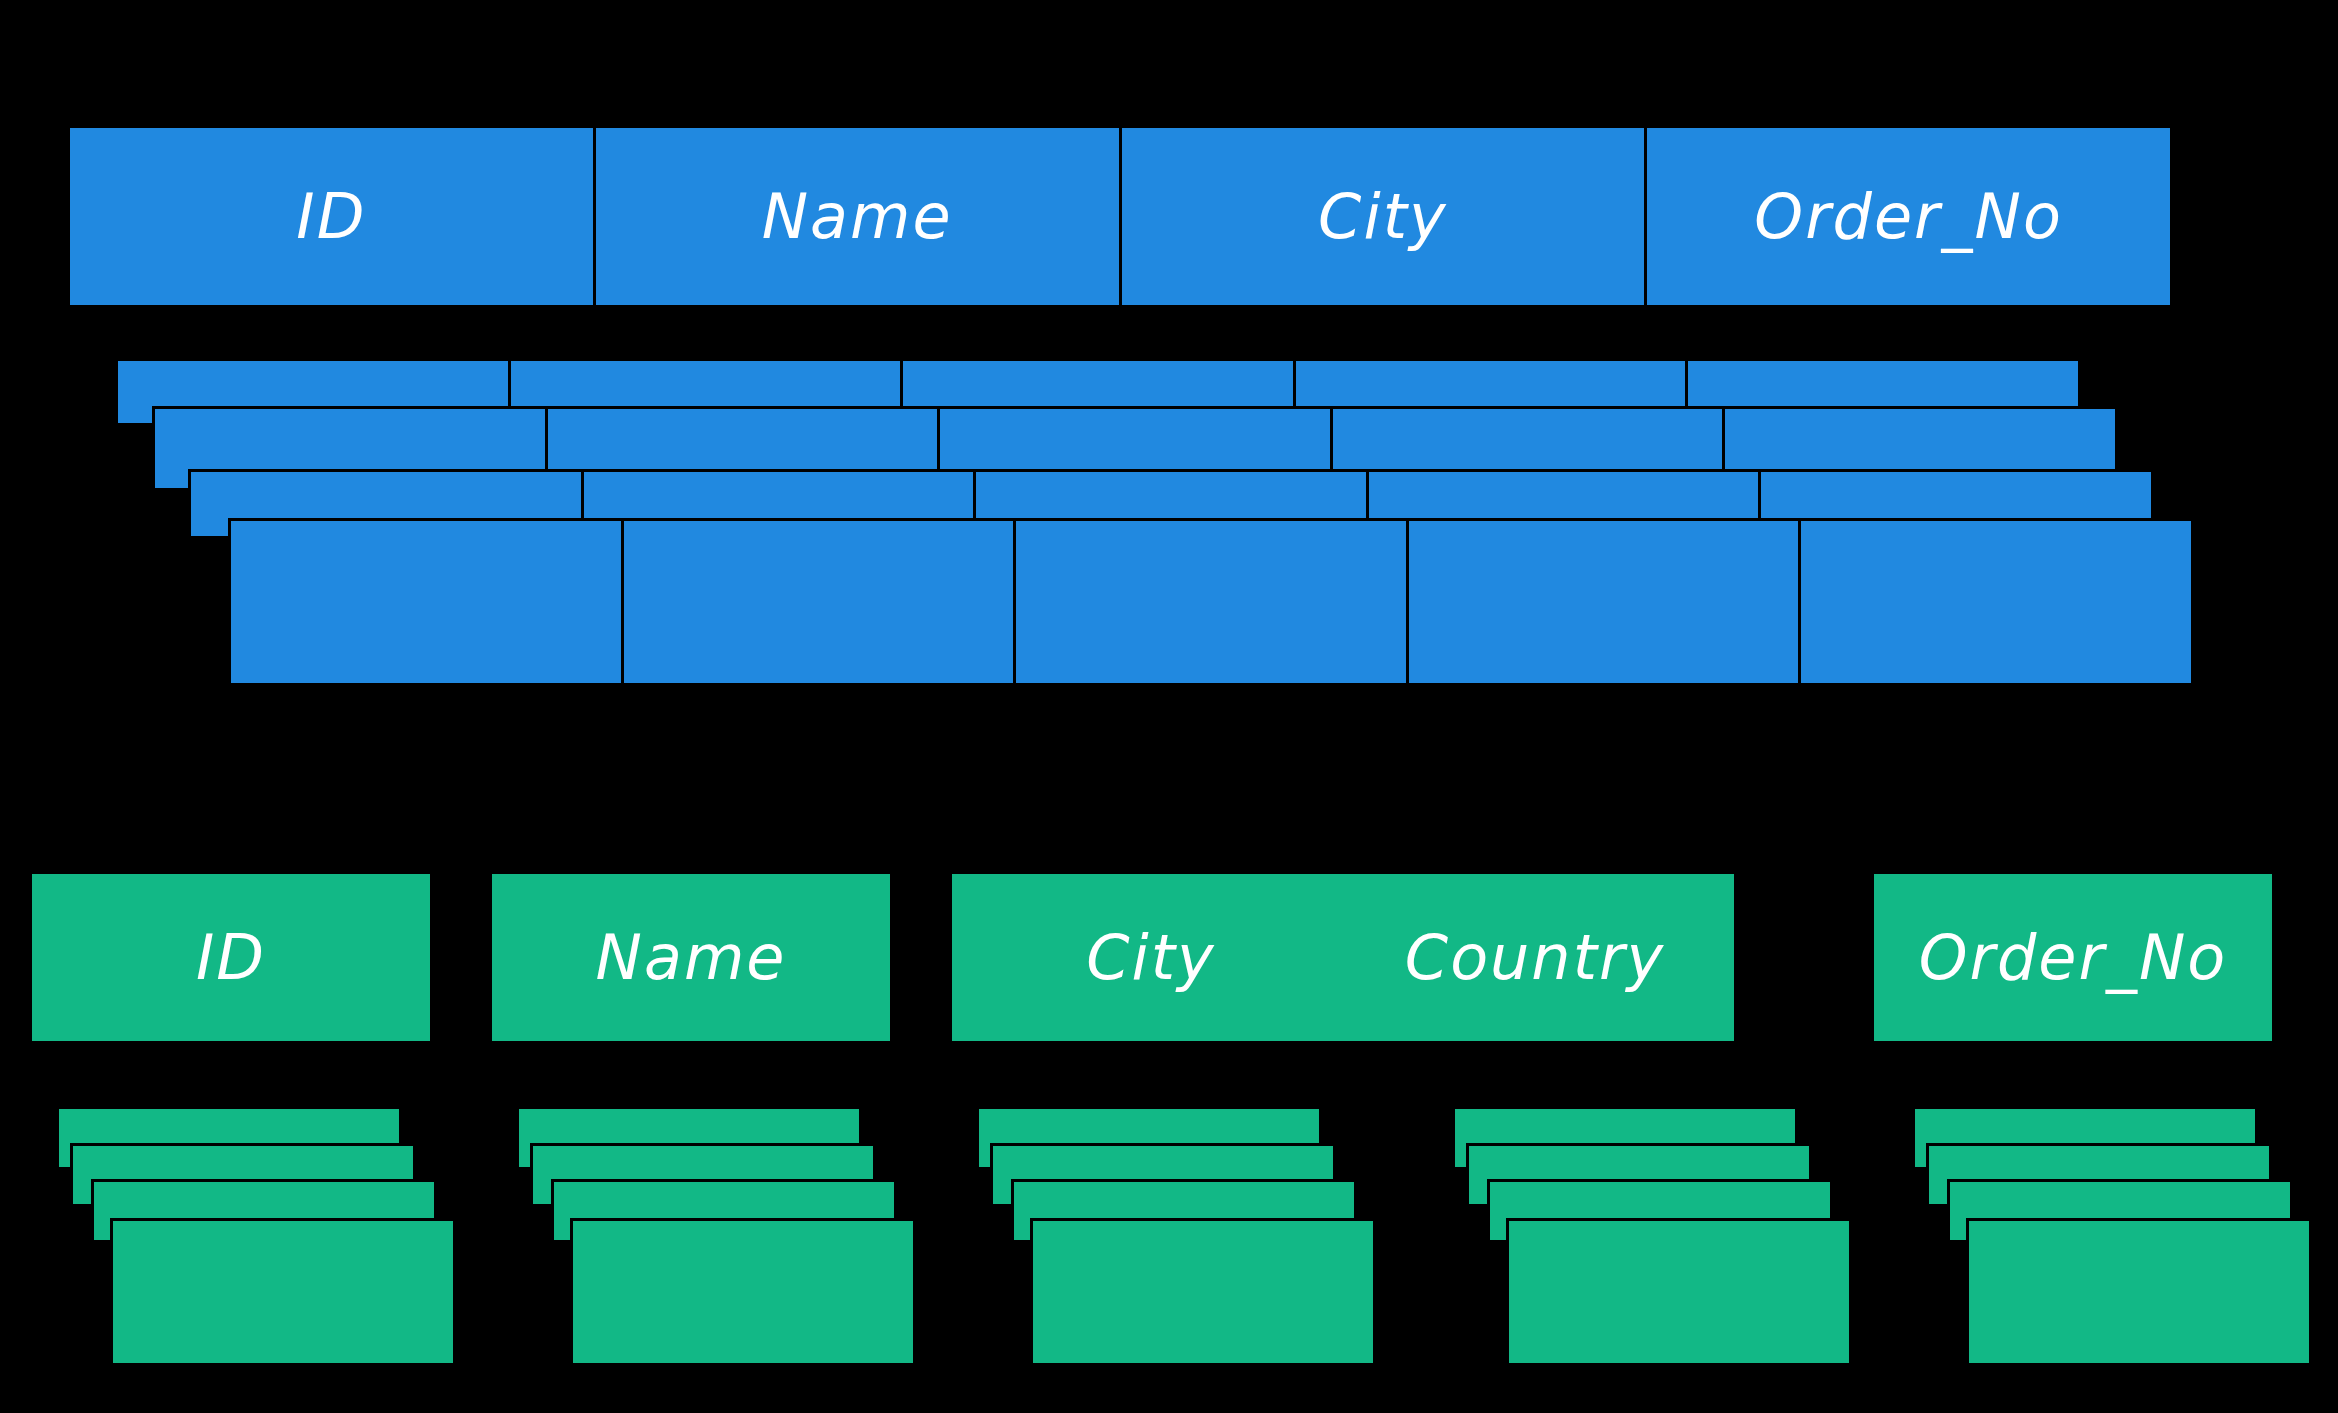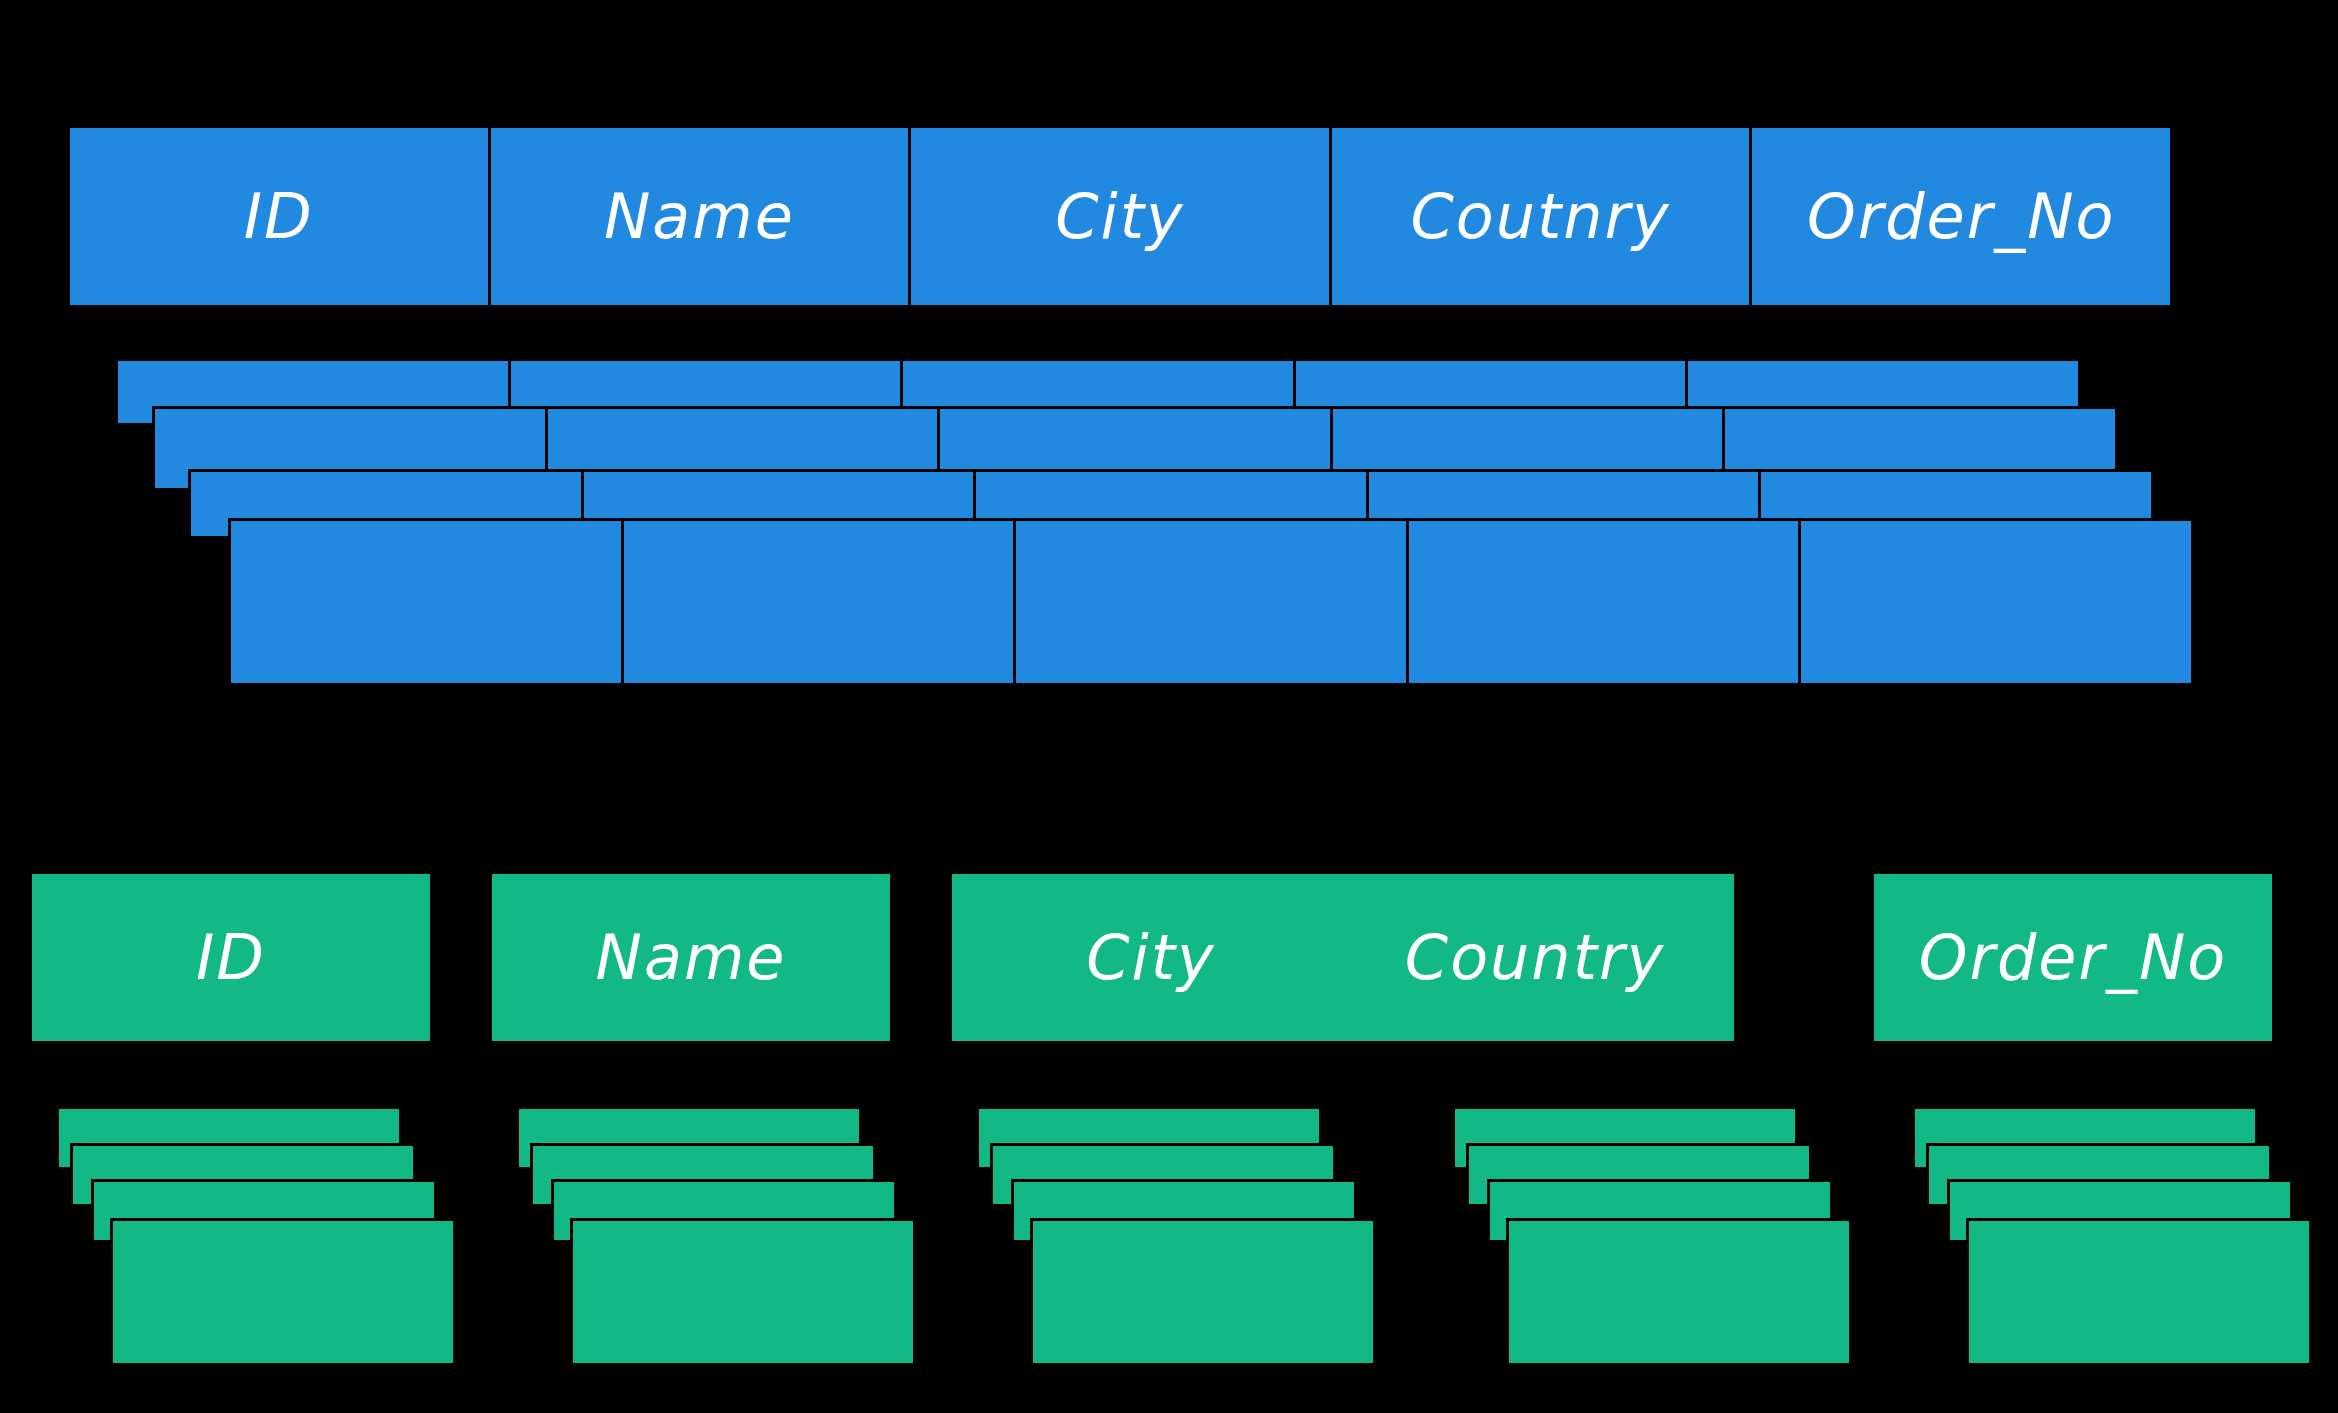--- a/index.html
+++ b/index.html
@@ -105,23 +105,20 @@
     <div class="rs-hdr-cell">
       <span class="hdr-label">ID</span>
     </div>
     <div class="rs-hdr-cell">
       <span class="hdr-label">Name</span>
     </div>
     <div class="rs-hdr-cell">
       <span class="hdr-label">City</span>
     </div>
     <div class="rs-hdr-cell">
-      <span class="hdr-label">Coutnry</span>
-    </div>
-    <div class="rs-hdr-cell">
       <span class="hdr-label">Order_No</span>
     </div>
   </div>
 
   <div id="row-store-rows">
 
     <div class="rs-row" style="left:115px; top:358px; width:1966px; height:68px;">
       <div class="rs-cell"></div>
       <div class="rs-cell"></div>
       <div class="rs-cell"></div>

